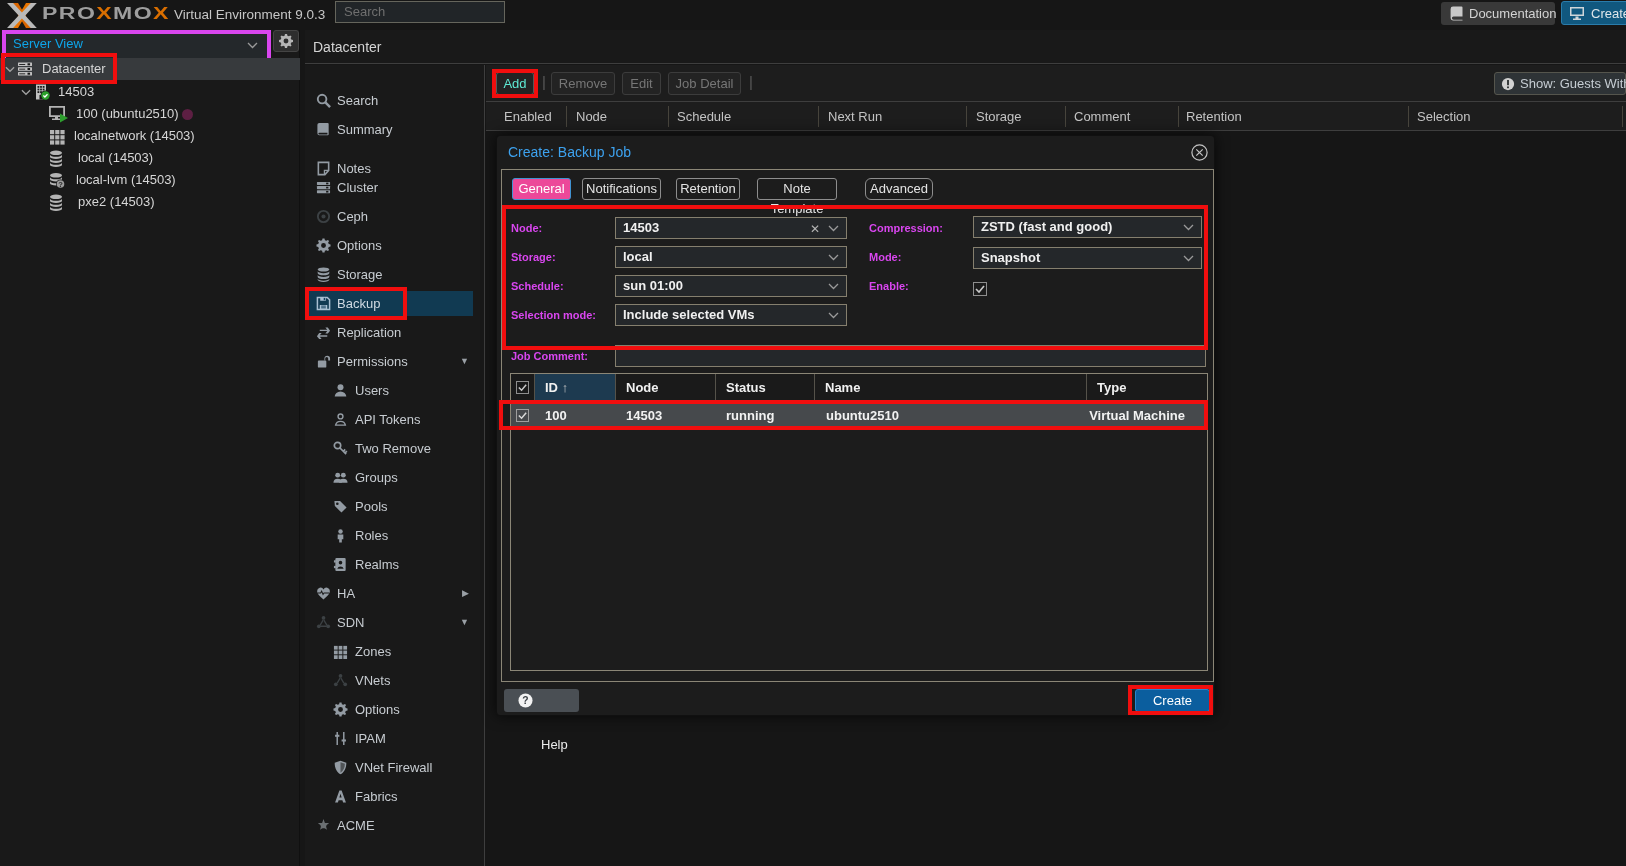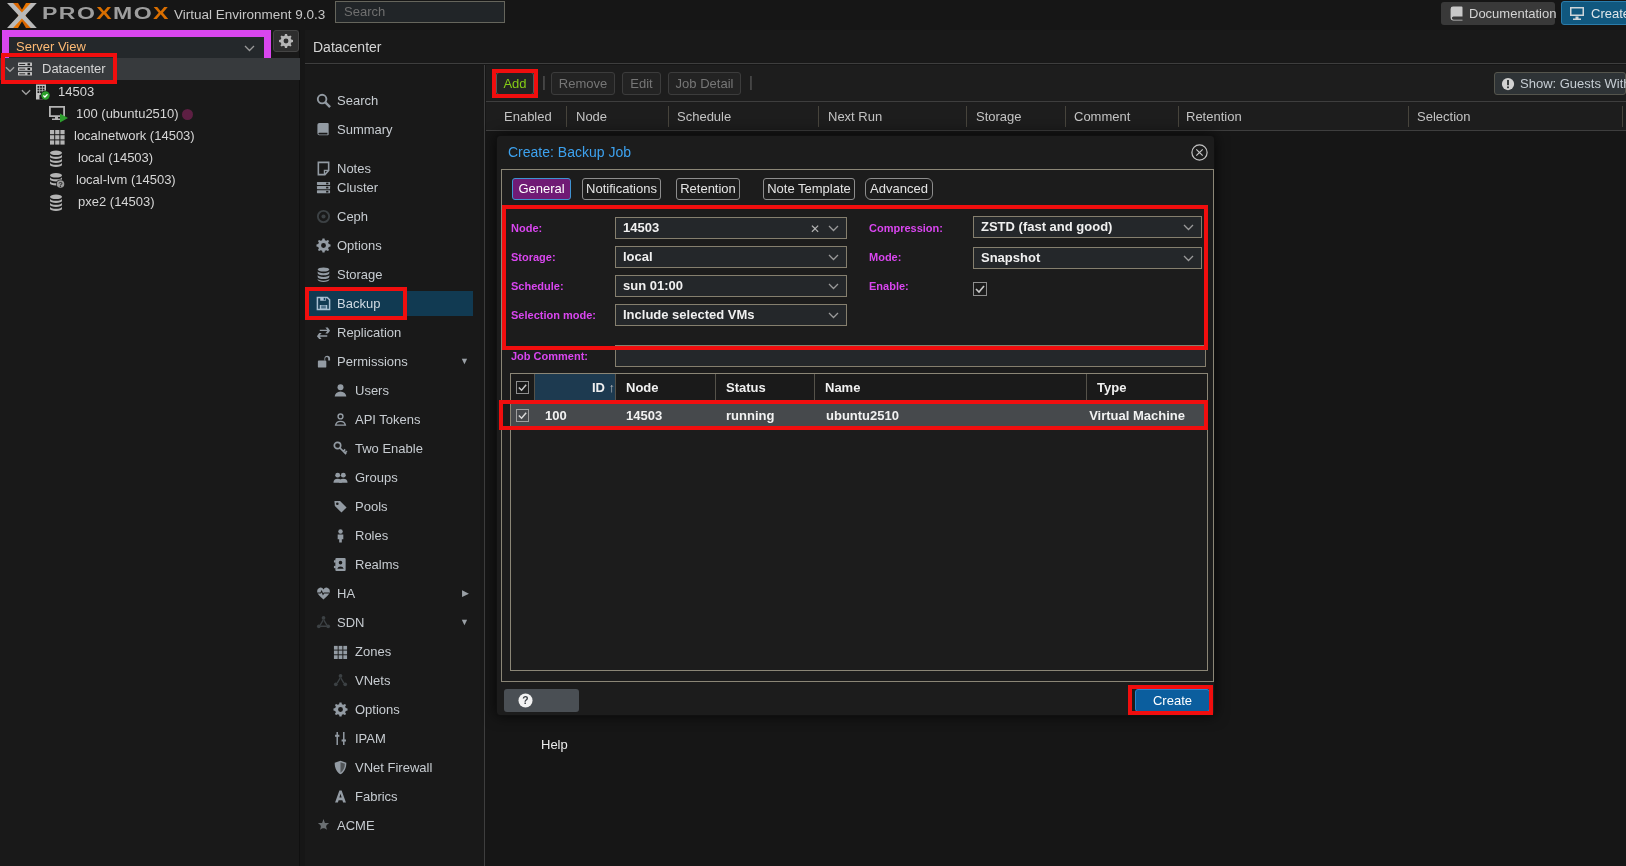--- a/index.html
+++ b/index.html
@@ -8,46 +8,46 @@
 .red { position:absolute; border:4px solid #f10e0e; }
 svg { display:block; }
 
 #topbar { position:absolute; left:0; top:0; width:1626px; height:30px; background:#161616; }
 #vetitle { position:absolute; left:174px; top:7px; color:#c7c7c7; font-size:13.5px; }
 #topsearch { position:absolute; left:335px; top:1px; width:170px; height:22px; background:#212528; border:1px solid #65655c; color:#6f6f6f; font-size:13px; line-height:20px; padding-left:8px; }
 #docbtn { position:absolute; left:1441px; top:2px; width:114px; height:23px; background:#393939; border-radius:3px; color:#d3d3d3; font-size:13px; display:flex; align-items:center; white-space:nowrap; }
 #createbtn { position:absolute; left:1561px; top:1px; width:78px; height:24px; background:#11587f; border:1px solid #2a7cab; border-radius:3px; color:#dfe6ea; font-size:13px; display:flex; align-items:center; white-space:nowrap; }
 
 #leftcol { position:absolute; left:0; top:30px; width:300px; height:836px; background:#191919; border-right:1px solid #101010; }
-#svcombo { position:absolute; left:2px; top:0px; width:269px; height:38px; background:#24282b; border:7px solid #d946ef; color:#fdba74; font-size:13px; line-height:20px; padding-left:7px; }
+#svcombo { position:absolute; left:2px; top:0px; width:269px; height:38px; background:#24282b; border:4px solid #d946ef; color:#0ea5e9; font-size:13px; line-height:20px; padding-left:7px; }
 #gearbtn { position:absolute; left:273px; top:0px; width:26px; height:22px; background:#2e2e2e; border:1px solid #444; border-radius:3px; }
 .trow { position:absolute; left:0; width:300px; height:22px; color:#d6d6d6; font-size:13px; line-height:22px; }
 .trow.sel { background:#373a3d; }
 .ticon { position:absolute; top:3px; }
 
 #mainheader { position:absolute; left:305px; top:30px; width:1321px; height:34px; background:#191919; border-bottom:1px solid #3e3e3e; }
 #navmenu { position:absolute; left:305px; top:65px; width:180px; height:801px; background:#191919; border-right:1px solid #3e3e3e; }
 .mi { position:absolute; left:0; width:168px; height:29px; color:#c7ccd1; font-size:13px; line-height:29px; }
 .mi .lbl { position:absolute; left:32px; top:0; }
 .mi.sub .lbl { left:50px; }
 .mi .ic { position:absolute; left:11px; top:7px; width:15px; height:15px; }
 .mi.sub .ic { left:28px; }
 .mi.on { background:#113a52; color:#cfd9e2; height:25px; line-height:25px; }
 #toolbar { position:absolute; left:486px; top:65px; width:1140px; height:37px; background:#1d1d1d; border-bottom:1px solid #3e3e3e; }
-.tbtn { position:absolute; top:7px; height:23px; border:1px solid #585858; border-radius:3px; color:#84cc16; font-size:13px; line-height:21px; text-align:center; background:#232323; }
+.tbtn { position:absolute; top:7px; height:23px; border:1px solid #585858; border-radius:3px; color:#5eead4; font-size:13px; line-height:21px; text-align:center; background:#232323; }
 .tbtn.dis { border-color:#3c3c3c; color:#767676; }
 #gridhead { position:absolute; left:486px; top:102px; width:1140px; height:29px; background:#1d1d1d; border-bottom:1px solid #3e3e3e; }
 .gh { position:absolute; top:0; height:29px; line-height:29px; color:#c3c3c3; font-size:13px; }
 .gsep { position:absolute; top:4px; width:1px; height:21px; background:#47443c; }
 
 #modal { position:absolute; left:496px; top:135px; width:719px; height:581px; background:#1c1c1c; border:1px solid #101010; border-radius:4px; box-shadow:0 0 14px rgba(0,0,0,.7); }
 #mtitle { position:absolute; left:11px; top:8px; color:#3da2ef; font-size:14px; }
 #mbody { position:absolute; left:4px; top:33px; width:713px; height:513px; border:1px solid #8b8676; background:#1c1c1c; }
 .tab { position:absolute; top:8px; height:22px; border:1px solid #8d8d8d; border-radius:3px; color:#e4e4e4; font-size:13px; line-height:20px; text-align:center; background:#1c1c1c; }
-.tab.on { background:#701a75; border-color:#3f93d2; color:#fff; }
+.tab.on { background:#ec4899; border-color:#3f93d2; color:#fff; }
 .flabel { position:absolute; color:#d946ef; font-size:11px; font-weight:bold; }
 .field { position:absolute; height:22px; background:#24272a; border:1px solid #857f6e; color:#f0f0f0; font-size:13px; font-weight:bold; line-height:20px; padding-left:7px; }
 .chev { position:absolute; width:11px; height:7px; }
 
 #ggrid { position:absolute; left:8px; top:203px; width:698px; height:298px; border:1px solid #8b8676; background:#1c1c1c; }
 .gghcell { position:absolute; top:0; height:27px; line-height:27px; color:#f0f0f0; font-weight:bold; font-size:13px; border-right:1px solid #55524a; }
 #mfooter { position:absolute; left:0; top:547px; width:717px; height:33px; }
 </style>
 </head>
 <body>
@@ -277,21 +277,21 @@
         <circle cx="8" cy="4.7" r="2.6" fill="none" stroke="#939ba3" stroke-width="1.5"></circle>
         <path d="M2.8 14 a5.3 5 0 0 1 10.4 0 z" fill="none" stroke="#939ba3" stroke-width="1.5"></path>
       </svg>
       <span class="lbl">API Tokens</span>
     </div>
   <div class="mi sub" style="top:369px">
       <svg class="ic" viewBox="0 0 16 16">
         <circle cx="4.8" cy="4.8" r="3.4" fill="none" stroke="#939ba3" stroke-width="1.8"></circle>
         <path d="M7.2 7.2 L14 14 M11 11 l2-2 M12.8 12.8 l2-2" stroke="#939ba3" stroke-width="1.8"></path>
       </svg>
-      <span class="lbl">Two Enable</span>
+      <span class="lbl">Two Remove</span>
     </div>
   <div class="mi sub" style="top:398px">
       <svg class="ic" viewBox="0 0 16 16">
         <g fill="#939ba3">
           <circle cx="5" cy="5.5" r="2.6"></circle>
           <circle cx="11" cy="5.5" r="2.6"></circle>
           <path d="M0.5 13.5 a4.5 4.2 0 0 1 9 0 z"></path>
           <path d="M6.5 13.5 a4.5 4.2 0 0 1 9 0 z"></path>
         </g>
       </svg>
@@ -445,21 +445,21 @@
 <div id="modal">
   <div id="mtitle">Create: Backup Job</div>
   <svg class="a" style="left:694px;top:8px" width="17" height="17" viewBox="0 0 17 17">
       <circle cx="8.5" cy="8.5" r="7.6" fill="none" stroke="#c4c4c4" stroke-width="1.2"></circle>
       <path d="M5.3 5.3 L11.7 11.7 M11.7 5.3 L5.3 11.7" stroke="#c4c4c4" stroke-width="1.2"></path>
     </svg>
   <div id="mbody">
     <div class="tab on" style="left:10px;width:59px;">General</div>
     <div class="tab" style="left:80px;width:79px;">Notifications</div>
     <div class="tab" style="left:174px;width:64px;">Retention</div>
-    <div class="tab" style="left:261px;width:92px;">Note Template</div>
+    <div class="tab" style="left:255px;width:80px;">Note Template</div>
     <div class="tab" style="left:363px;width:68px;border-radius:6px;">Advanced</div>
 
     <span class="flabel" style="left:9px;top:52px;">Node:</span>
     <div class="field" style="left:113px;top:47px;width:232px;">14503<span class="a" style="right:26px;top:1px;color:#b4b4b4;font-size:12px;font-weight:normal;">✕</span><svg class="chev" style="right:7px;top:7px" viewBox="0 0 11 7">
           <path d="M1 1 L5.5 5.5 L10 1" stroke="#9a9a9a" stroke-width="1.3" fill="none"></path>
         </svg></div>
     <span class="flabel" style="left:9px;top:81px;">Storage:</span>
     <div class="field" style="left:113px;top:76px;width:232px;">local<svg class="chev" style="right:7px;top:7px" viewBox="0 0 11 7">
           <path d="M1 1 L5.5 5.5 L10 1" stroke="#9a9a9a" stroke-width="1.3" fill="none"></path>
         </svg></div>
@@ -492,21 +492,21 @@
 
     <div id="ggrid">
       <div class="a" style="left:0;top:0;width:696px;height:27px;background:#1a1a1a;border-bottom:1px solid #55524a;"></div>
       <div class="a" style="left:24px;top:0;width:81px;height:27px;background:#1d3a50;border-bottom:1px solid #55524a;"></div>
       <div class="a" style="left:5px;top:7px;width:13px;height:13px;border:1px solid #8e8e8e;">
           <svg width="11" height="11" viewBox="0 0 12 12">
             <path d="M2 6 l3 3 l5-6" stroke="#c9c9c9" stroke-width="1.6" fill="none"></path>
           </svg>
         </div>
       <span class="gghcell" style="left:0px;width:24px;"></span>
-      <span class="gghcell" style="left:24px;width:81px;padding-left:10px;text-align:right;">ID <span style="font-weight:normal;color:#c6c6c6;font-size:13px;">↑</span></span>
+      <span class="gghcell" style="left:24px;width:81px;padding-left:10px;">ID <span style="font-weight:normal;color:#c6c6c6;font-size:13px;">↑</span></span>
       <span class="gghcell" style="left:105px;width:100px;padding-left:10px;">Node</span>
       <span class="gghcell" style="left:205px;width:99px;padding-left:10px;">Status</span>
       <span class="gghcell" style="left:304px;width:272px;padding-left:10px;">Name</span>
       <span class="gghcell" style="left:576px;width:120px;padding-left:10px;border-right:none;">Type</span>
 
       <div class="a" style="left:0;top:29px;width:696px;height:27px;background:#46494c;color:#f2f2f2;font-size:13px;font-weight:bold;line-height:26px;">
         <span class="a" style="left:5px;top:6px;width:13px;height:13px;border:1px solid #9e9e9e;">
             <svg width="11" height="11" viewBox="0 0 12 12">
               <path d="M2 6 l3 3 l5-6" stroke="#d9d9d9" stroke-width="1.6" fill="none"></path>
             </svg>

